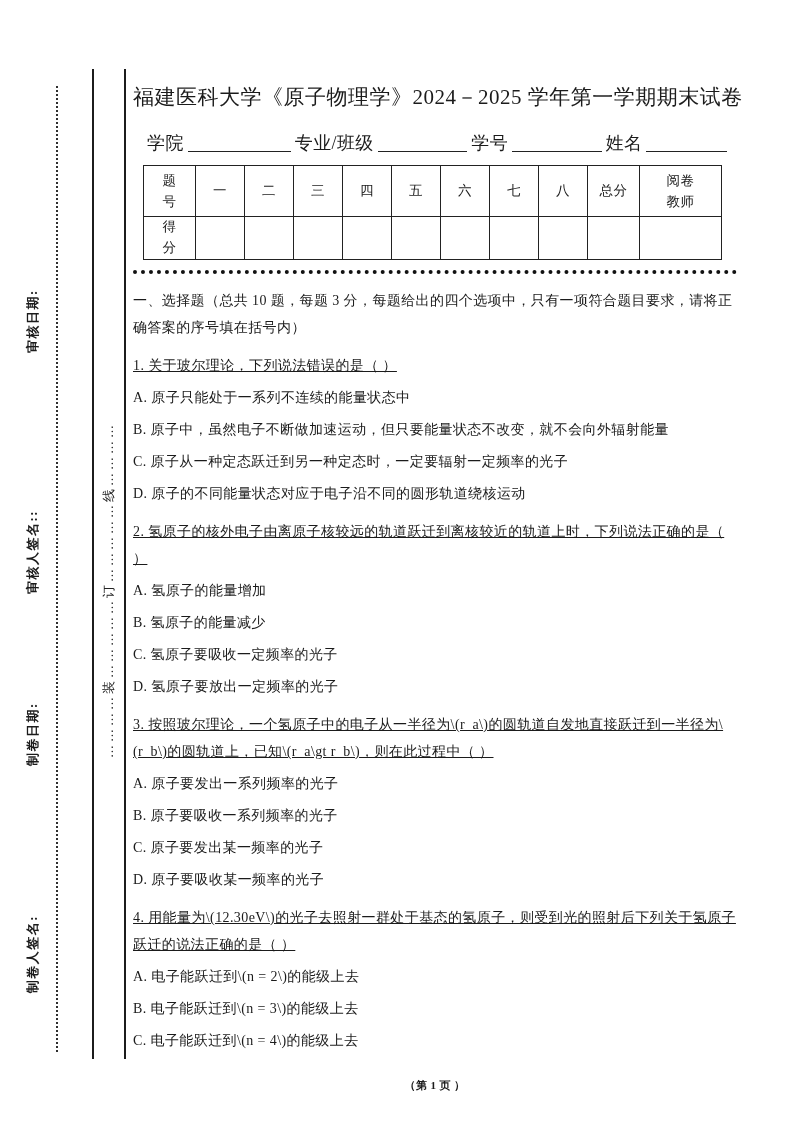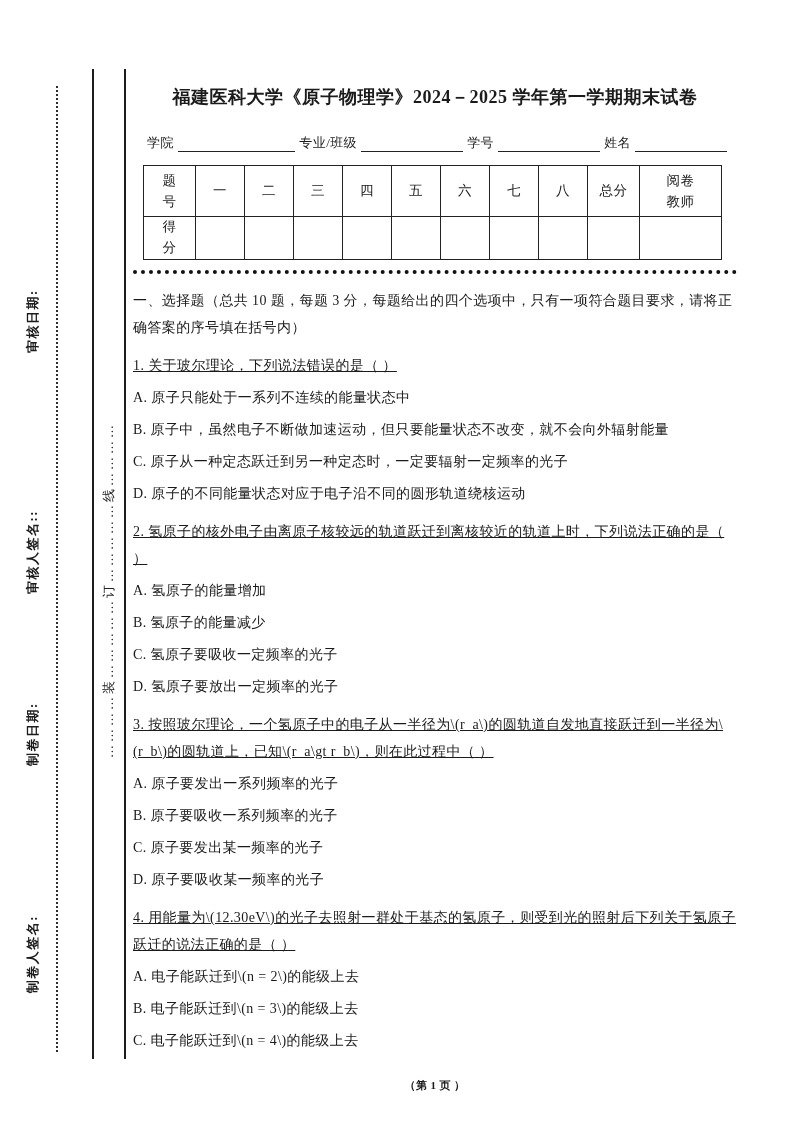--- a/index.html
+++ b/index.html
@@ -33,26 +33,26 @@
     font-size:13px; letter-spacing:3px; white-space:nowrap;
     transform:rotate(-90deg); color:#222;
   }
 
   
   .content {
     position:absolute; left:133px; top:84px; width:604px;
     font-size:14px; line-height:27px; letter-spacing:0.4px;
   }
   .title {
-    text-align:center; font-size:18px; font-weight:bold;
+    text-align:left; font-size:21px; font-weight:normal;
     letter-spacing:0.5px; line-height:26px; white-space:nowrap;
   }
   .info-line {
     display:flex; align-items:flex-end; margin:24px 10px 0 14px;
-    font-size:13px; line-height:18px; gap:4px;
+    font-size:18px; line-height:18px; gap:4px;
   }
   .info-label { white-space:nowrap; }
   .info-blank { border-bottom:1.4px solid #222; height:18px; flex:1; }
   .info-blank.w1 { flex:1.15; }
   .info-blank.w4 { flex:0.9; }
 
   .score-table {
     border-collapse:collapse; table-layout:fixed; width:578px;
     margin:13px 0 0 10px;
   }

